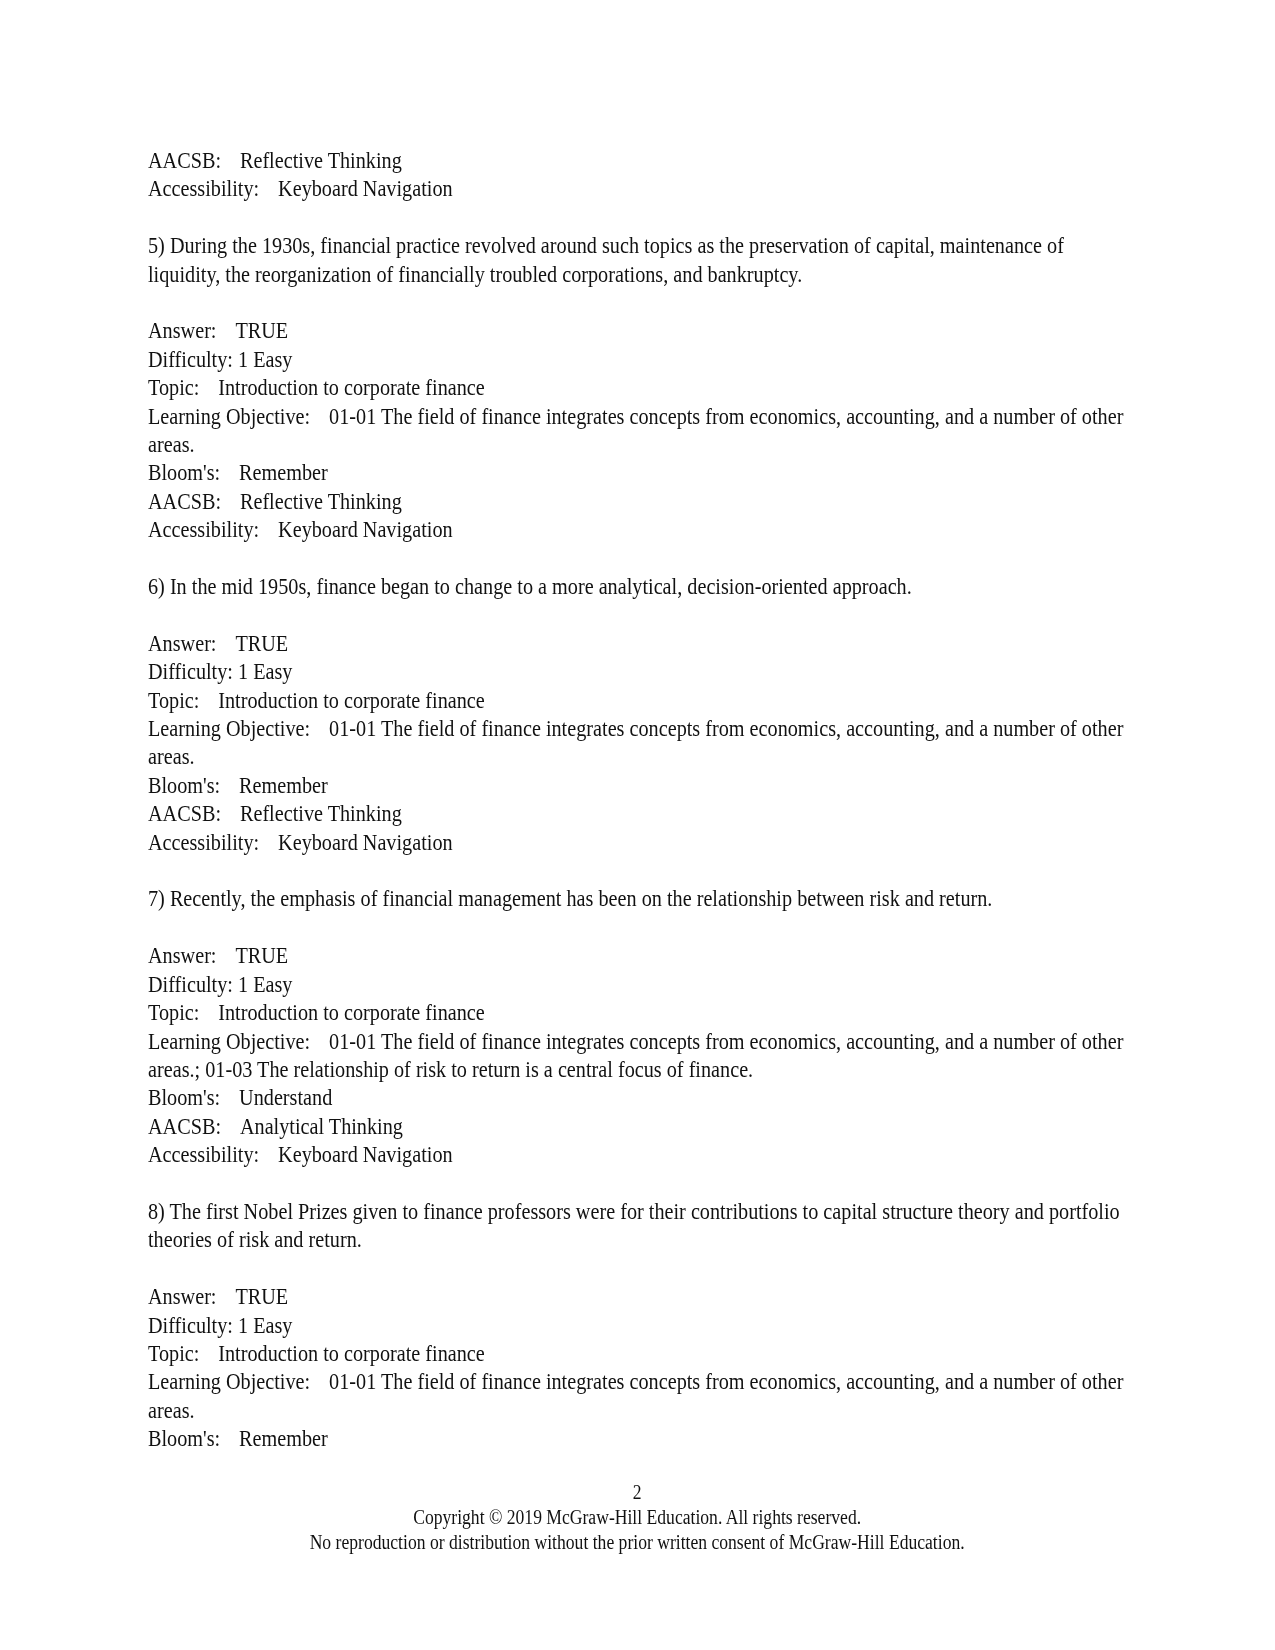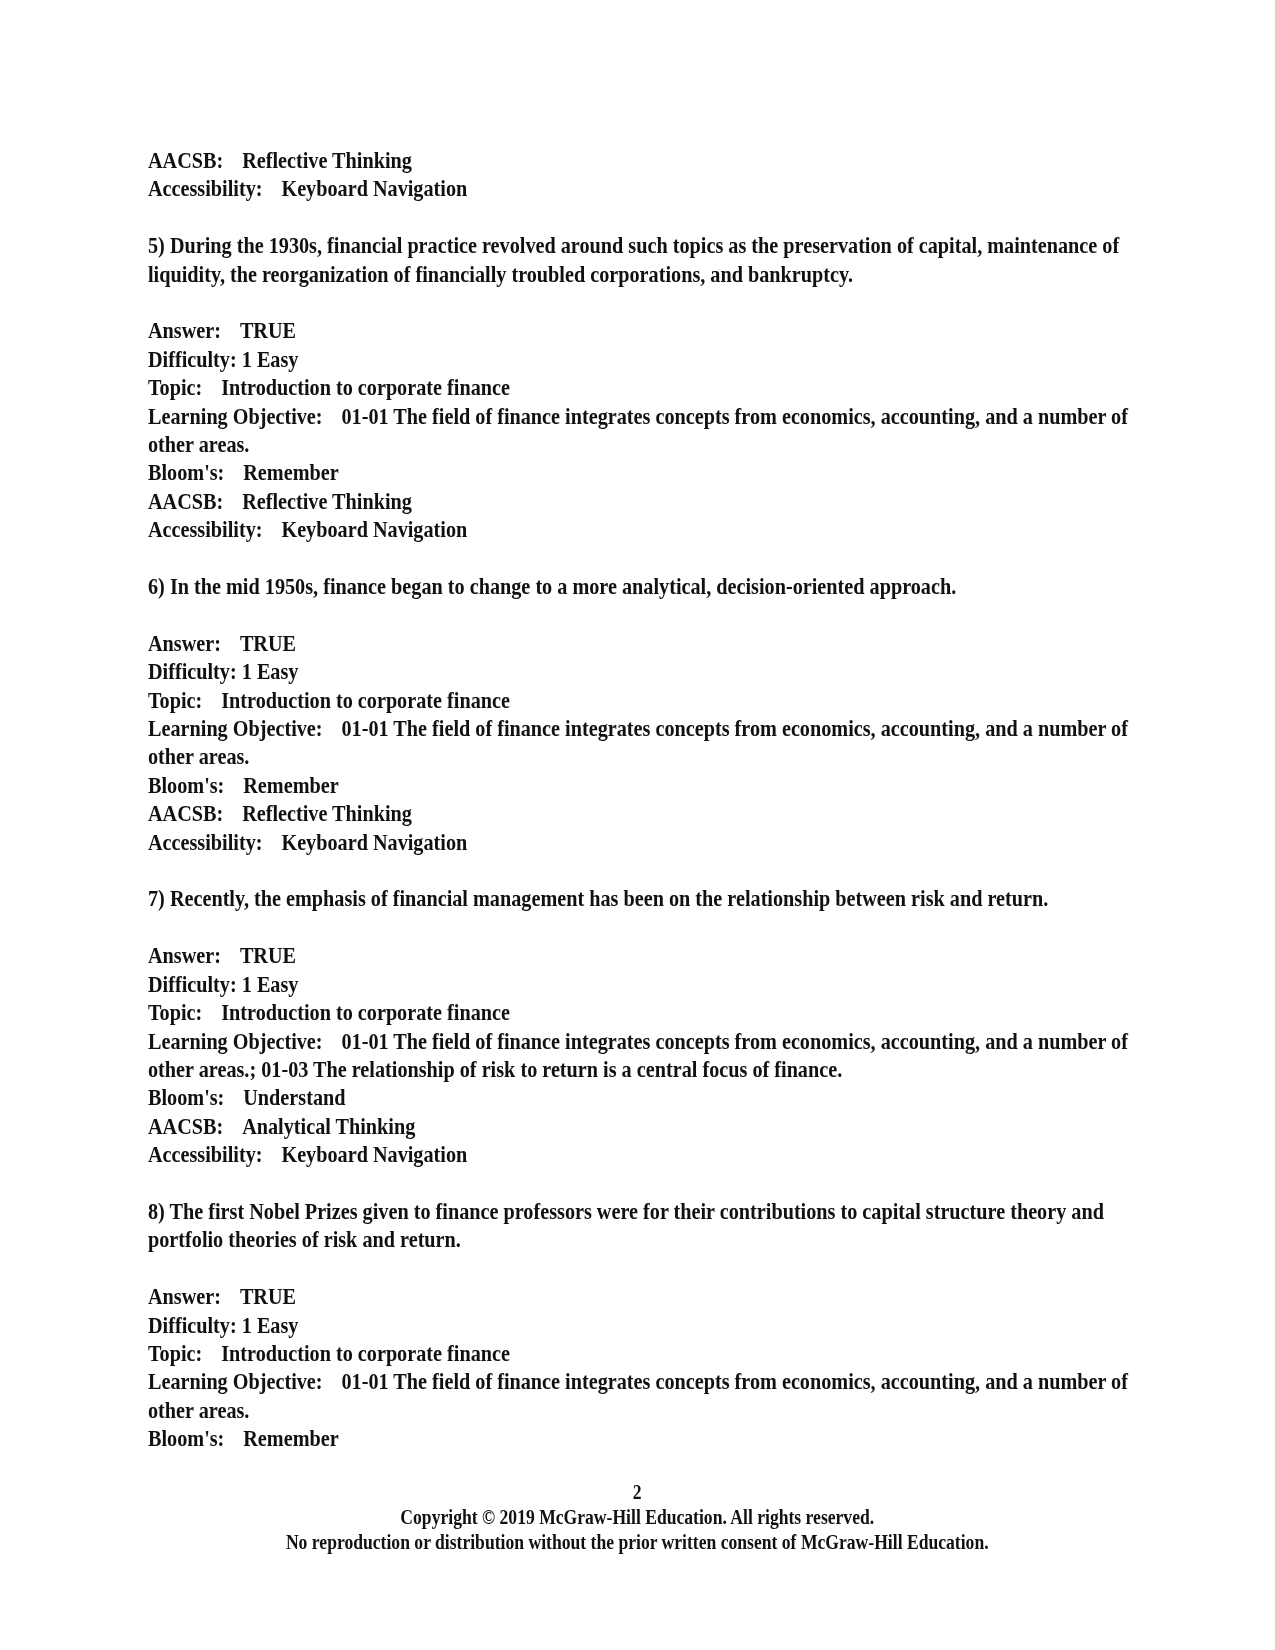--- a/index.html
+++ b/index.html
@@ -1,21 +1,20 @@
 <!DOCTYPE html>
 <html><head>
 <meta charset="utf-8">
 <style>
   html, body { margin: 0; padding: 0; background: #ffffff; }
   body { width: 1275px; height: 1650px; position: relative; overflow: hidden; }
   .page {
     position: absolute; left: 0; top: 0; width: 1275px; height: 1170px;
     font-family: "Liberation Serif", "DejaVu Serif", serif;
     color: #111111;
-    font-weight: bold;
   }
   .content {
     position: absolute; left: 148px; top: 146px; width: 980px;
     font-size: 23.5px; line-height: 28.4px;
     transform: scaleX(0.86); transform-origin: left top;
     width: 1140px;
   }
   .block { margin: 0 0 28.4px 0; }
   .line { white-space: pre-wrap; }
   .gap { display: inline-block; width: 22px; }

